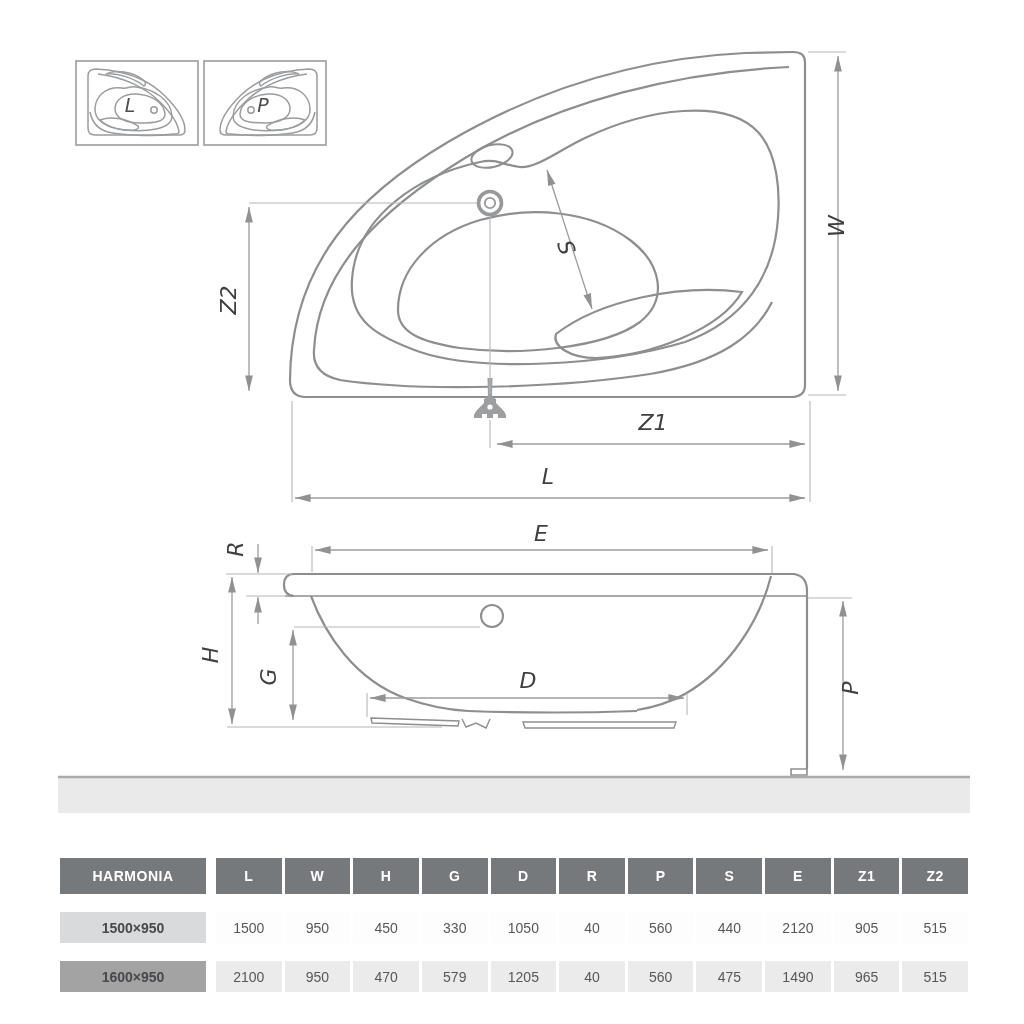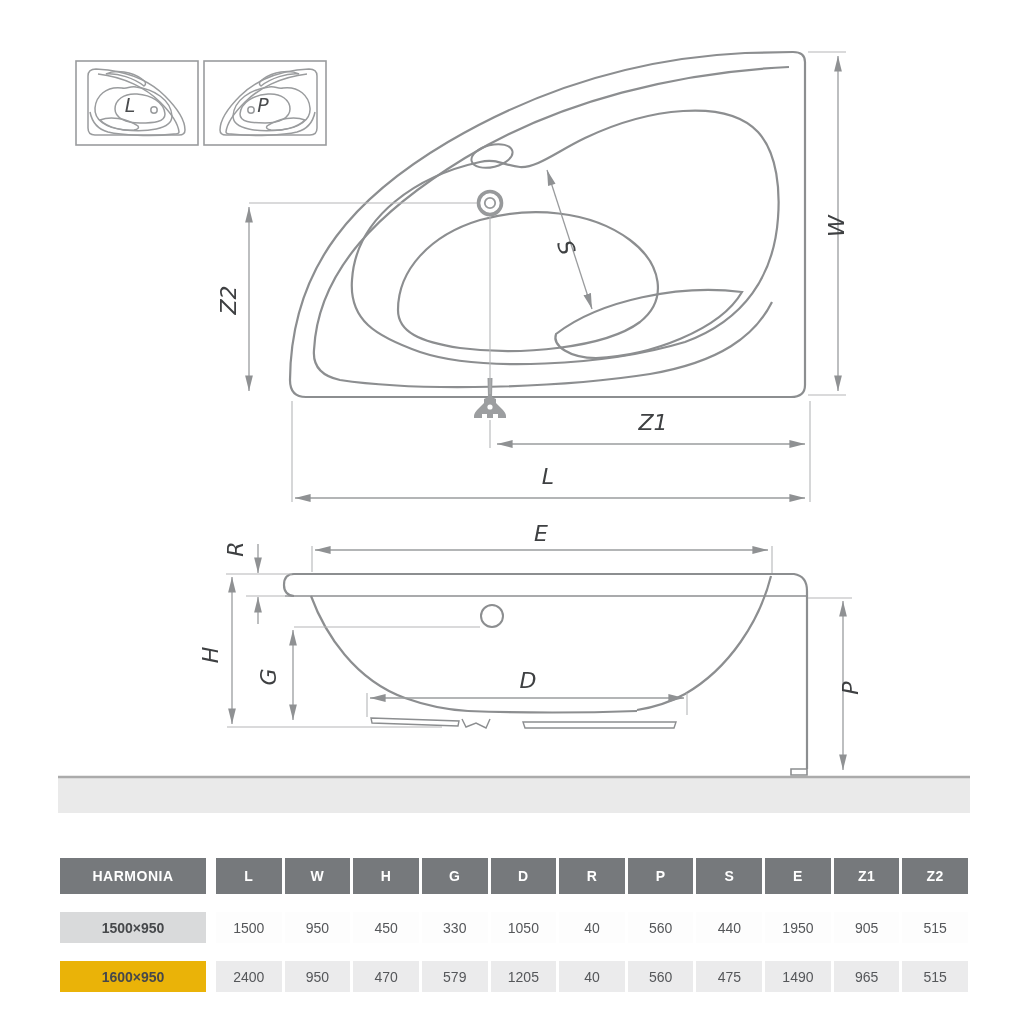--- a/index.html
+++ b/index.html
@@ -18,21 +18,21 @@
   .c-vals{flex:1;display:flex;gap:3px;}
   .c-val{flex:1;display:flex;align-items:center;justify-content:center;}
   .t-head{height:36px;justify-content:space-between;}
   .t-head .c-first,.t-head .c-val{background:#76797c;color:#ffffff;
       font-weight:bold;font-size:14px;letter-spacing:.5px;}
   .t-data{height:31px;}
   .t-data .c-first{background:#d9dadb;color:#46484b;font-weight:bold;font-size:14px;}
   .t-data .c-val{color:#55575a;font-size:14px;}
   .row-a .c-val{background:#fdfdfd;}
   .row-b .c-val{background:#ebebec;}
-  .row-b .c-first{background:#eab308;}
+  .row-b .c-first{background:#a3a3a3;}
 </style>
 </head>
 <body>
 
 <div id="stage">
 
 <svg width="1024" height="1024" viewBox="0 0 1024 1024">
   <defs>
     <marker id="ae" orient="auto" markerWidth="13" markerHeight="8" refX="12" refY="4">
       <path d="M12,4 L0,1 L0,7 Z" fill="#8f9193"></path>
@@ -203,31 +203,31 @@
     <div class="c-spacer"></div>
     <div class="c-vals">
       <div class="c-val">1500</div>
       <div class="c-val">950</div>
       <div class="c-val">450</div>
       <div class="c-val">330</div>
       <div class="c-val">1050</div>
       <div class="c-val">40</div>
       <div class="c-val">560</div>
       <div class="c-val">440</div>
-      <div class="c-val">1950</div>
+      <div class="c-val">2120</div>
       <div class="c-val">905</div>
       <div class="c-val">515</div>
     </div>
   </div>
 
   <div class="t-row t-data row-b">
     <div class="c-first">1600×950</div>
     <div class="c-spacer"></div>
     <div class="c-vals">
-      <div class="c-val">2400</div>
+      <div class="c-val">2100</div>
       <div class="c-val">950</div>
       <div class="c-val">470</div>
       <div class="c-val">579</div>
       <div class="c-val">1205</div>
       <div class="c-val">40</div>
       <div class="c-val">560</div>
       <div class="c-val">475</div>
       <div class="c-val">1490</div>
       <div class="c-val">965</div>
       <div class="c-val">515</div>

